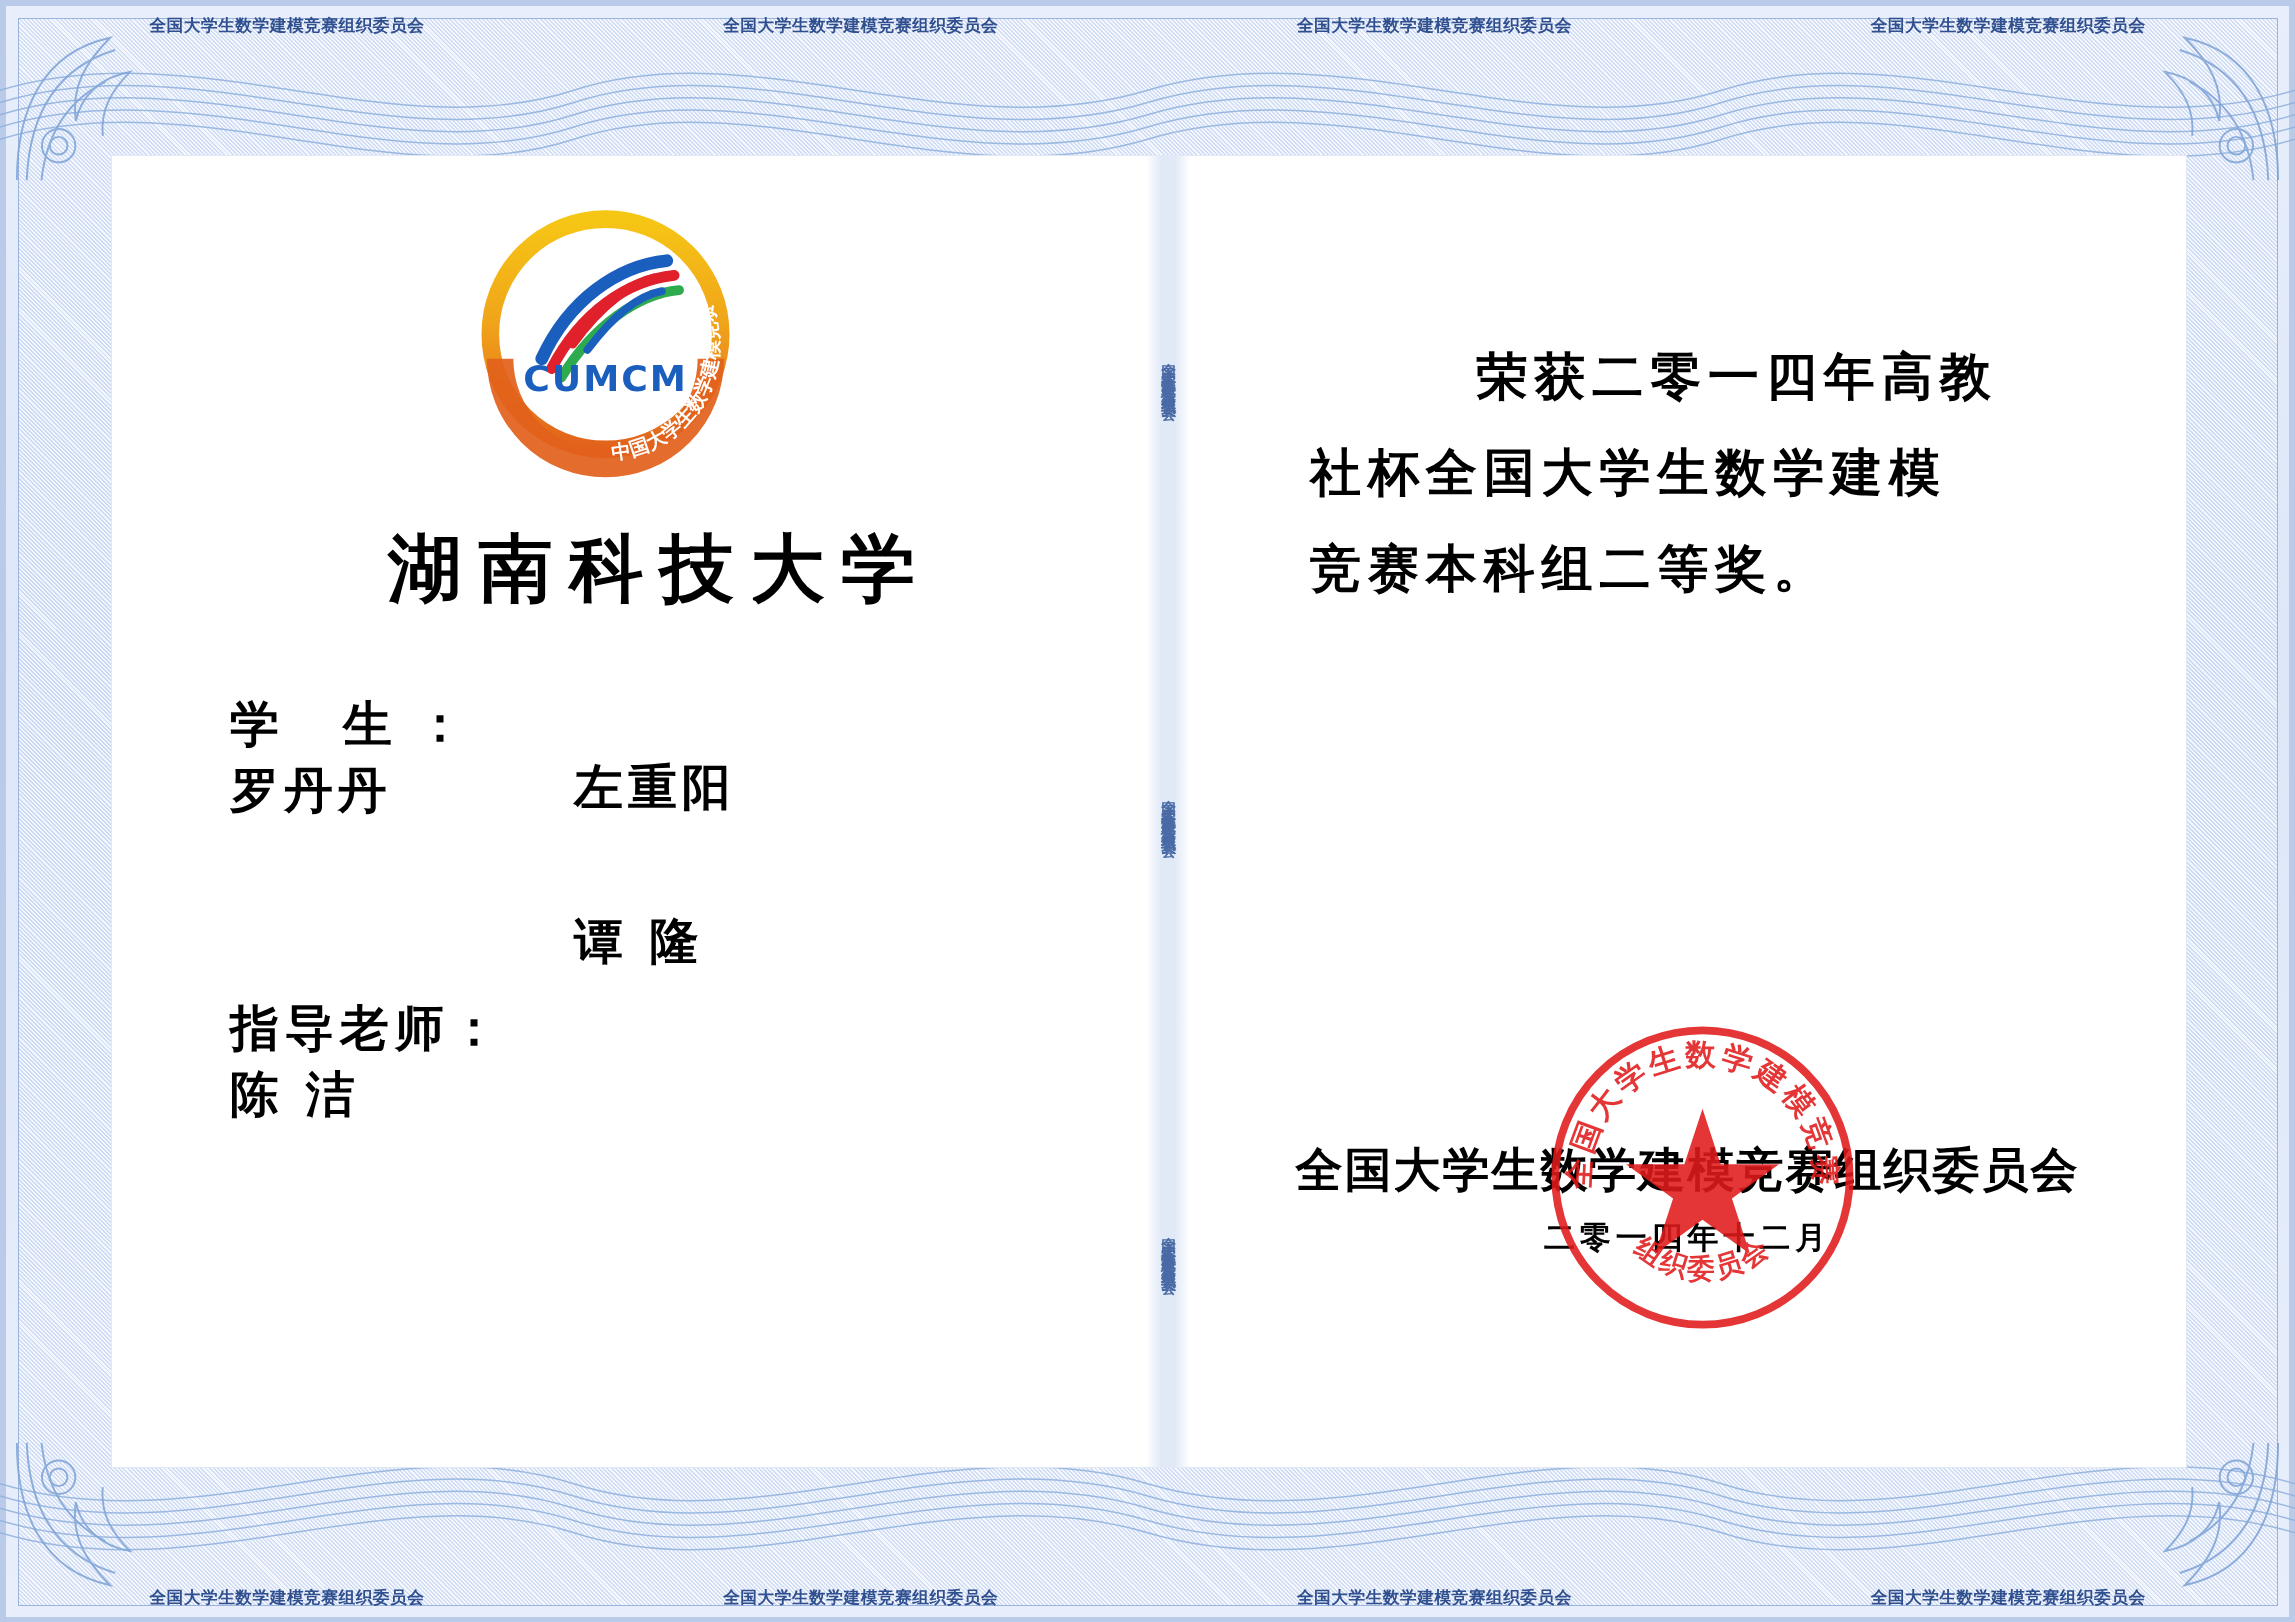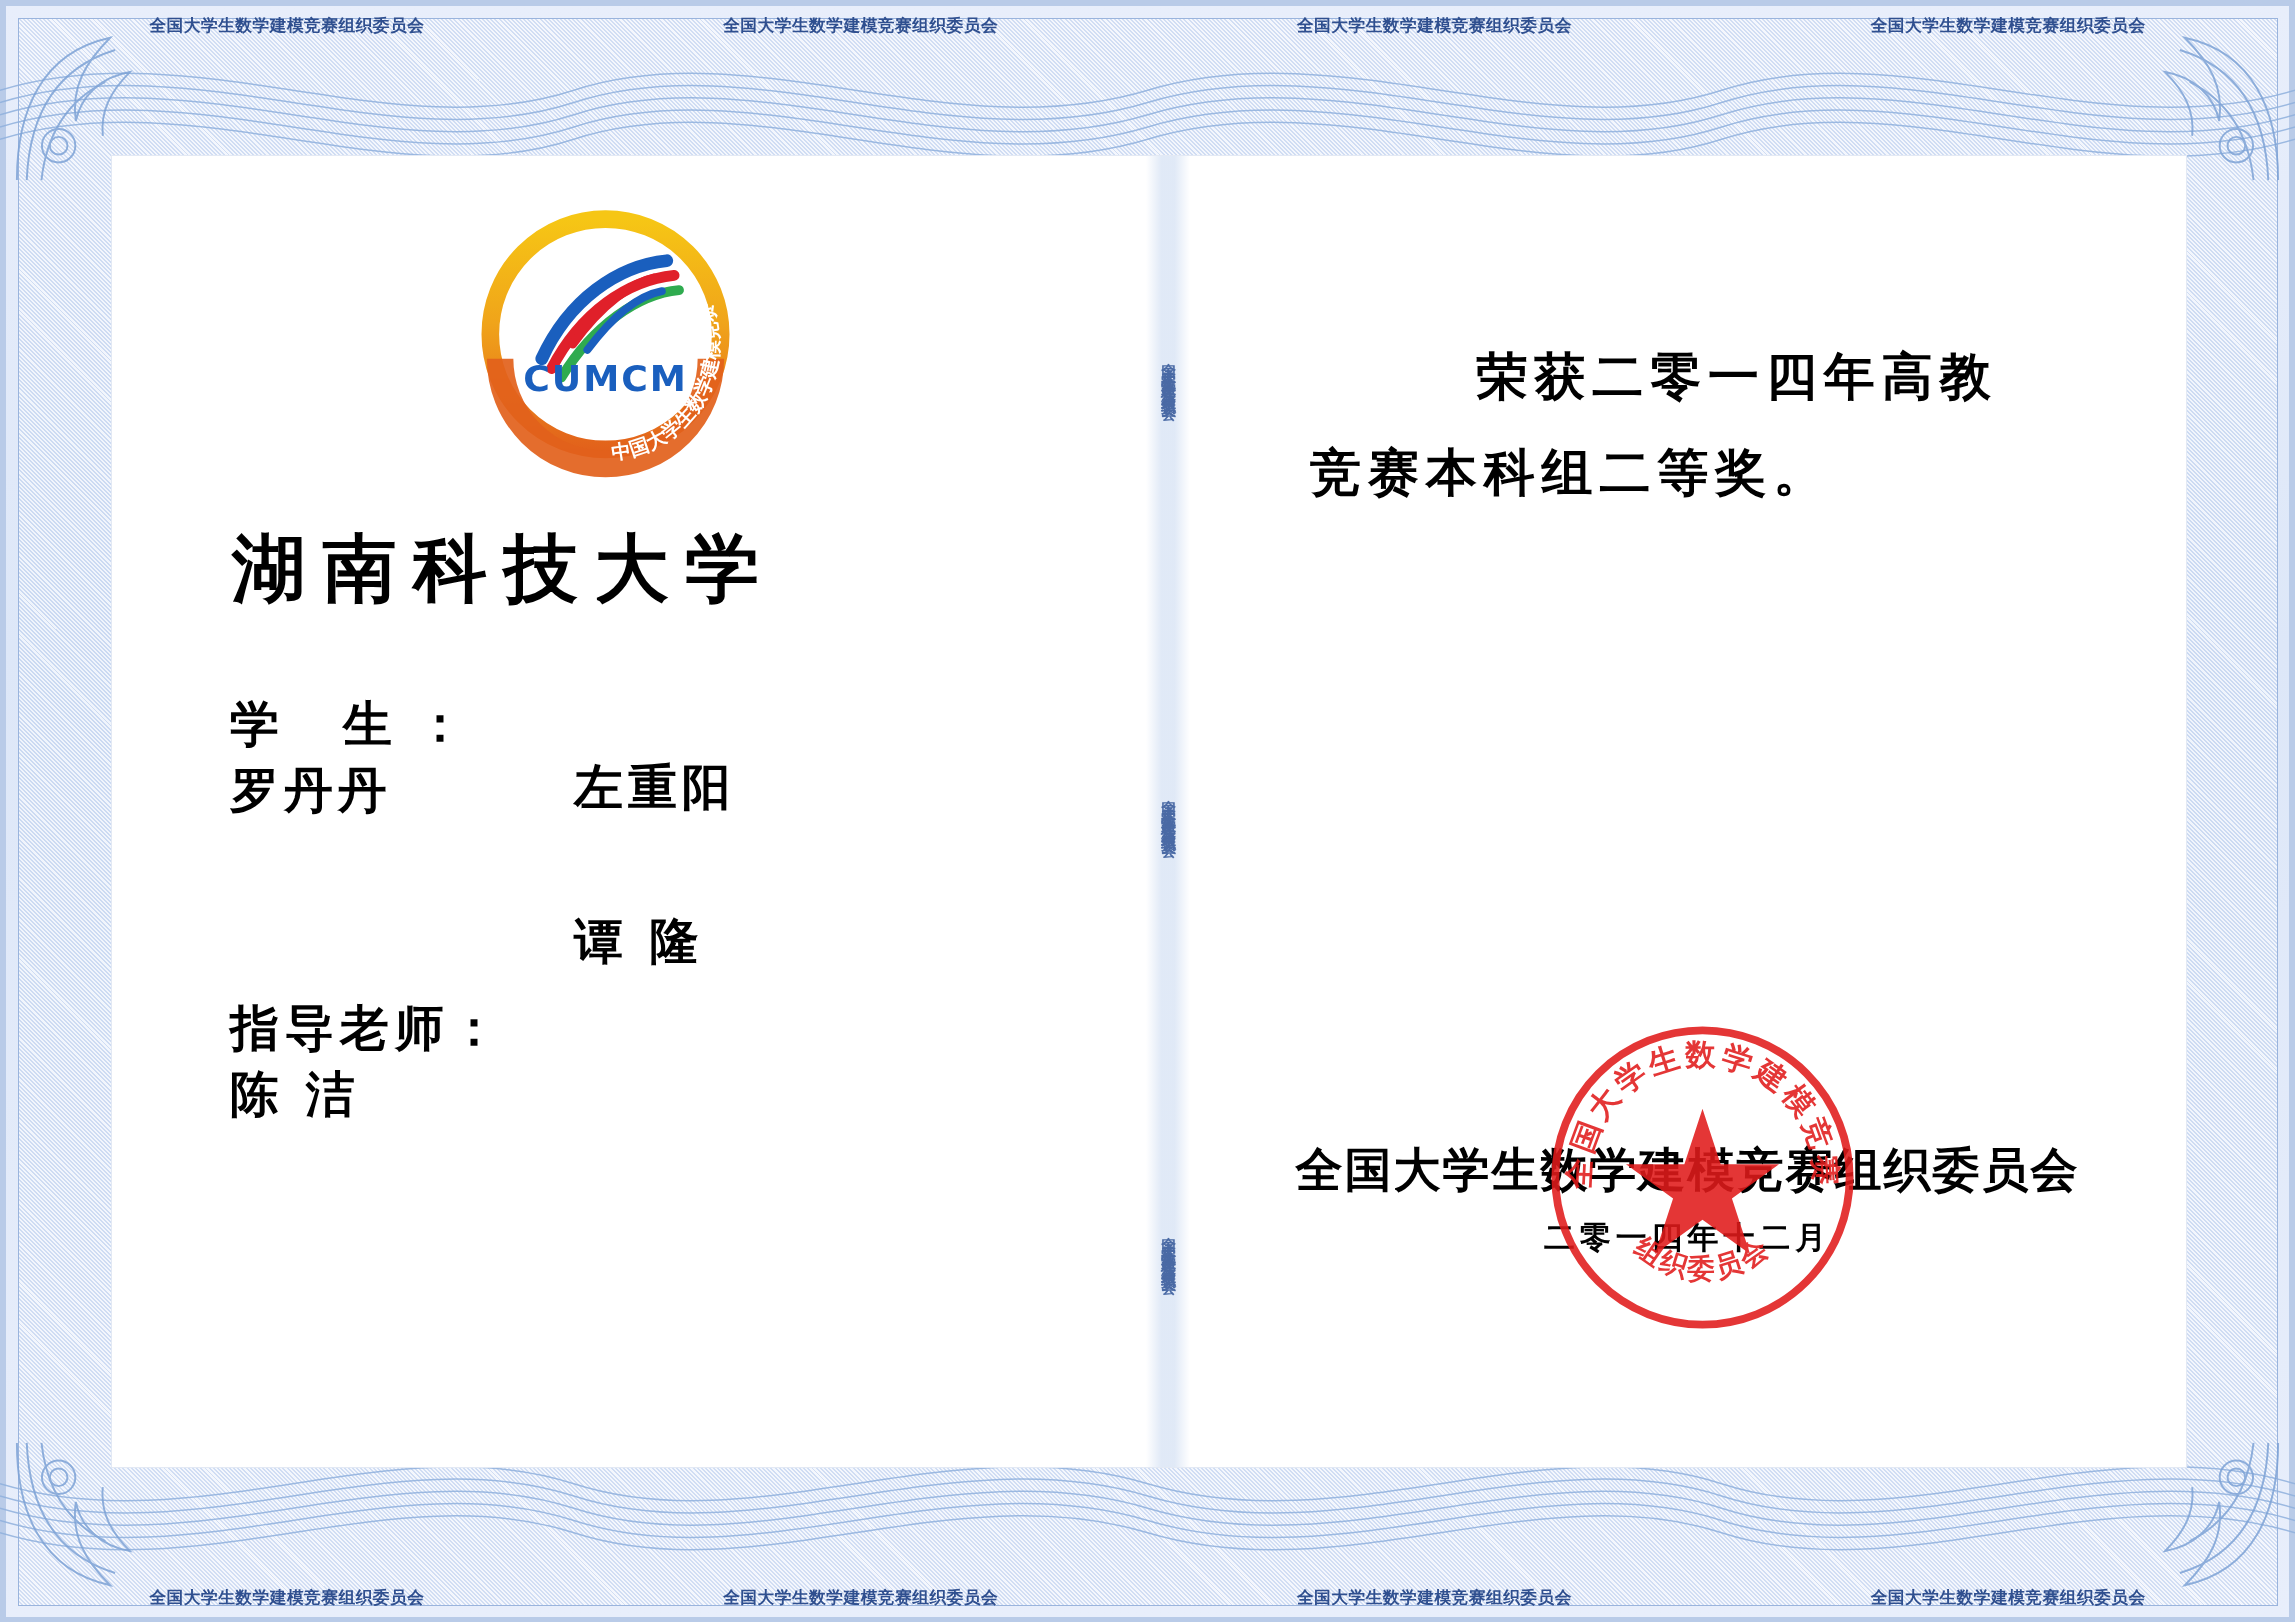--- a/index.html
+++ b/index.html
@@ -124,20 +124,21 @@
   }
   .logo {
     position: absolute;
     left: 270px; top: 19.6px;
     width: 299px; height: 299px;
   }
   .school-name {
     position: absolute;
     left: 29px; top: 343px;
     width: 873px;
+    text-align: center;
     font-family: Liberation Sans, sans-serif;
     font-size: 74px;
     font-weight: bold;
     letter-spacing: 16.7px;
     color: #000000;
     text-indent: 16.7px;
   }
   .field-row {
     position: absolute;
     display: flex;
@@ -340,20 +341,21 @@
 
     <div class="field-row" id="row-teacher">
       <span class="field-label teacher">指导老师：</span>
       <span class="field-value">陈 洁</span>
     </div>
   </div>
 
   <div class="right-col">
     <div class="award-text">
       <span class="line l1">荣获二零一四年高教</span>
+      <span class="line">社杯全国大学生数学建模</span>
       <span class="line">竞赛本科组二等奖。</span>
     </div>
 
     <div class="issuer">全国大学生数学建模竞赛组织委员会</div>
     <div class="issue-date">二零一四年十二月</div>
   </div>
 
   <svg class="seal" viewBox="0 0 630 630">
     <defs>
       <path id="sealArc" d="M85,315 a230,230 0 0,1 460,0"></path>

